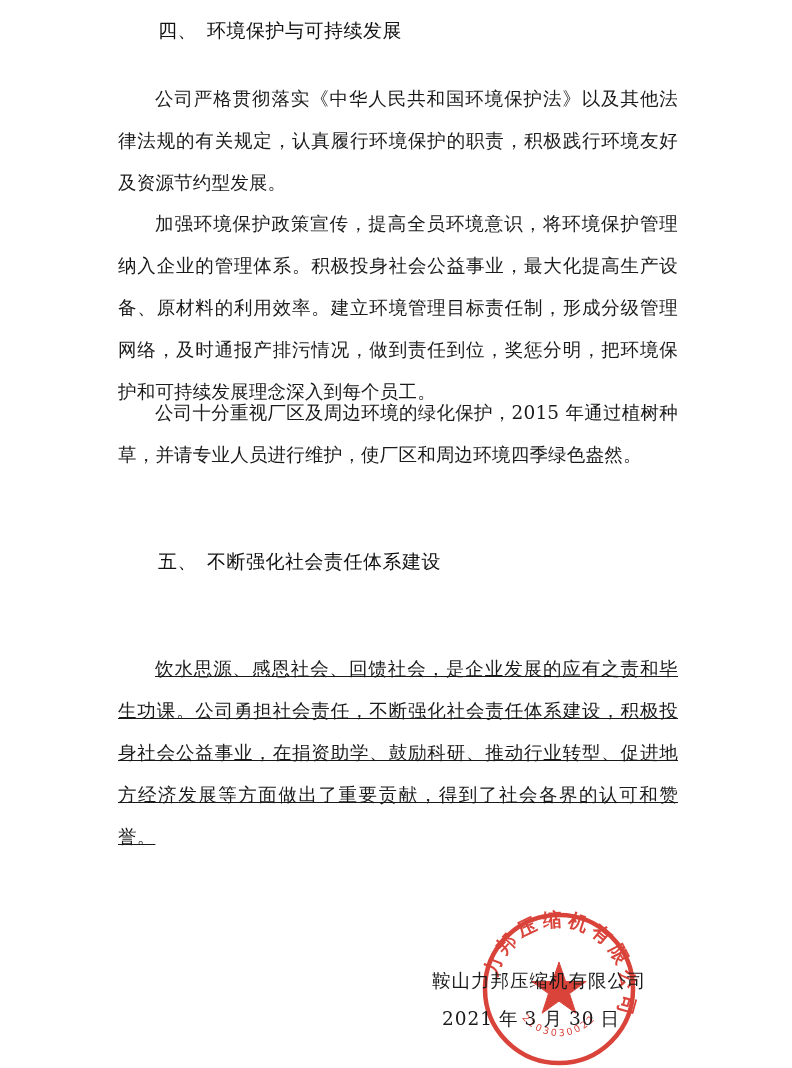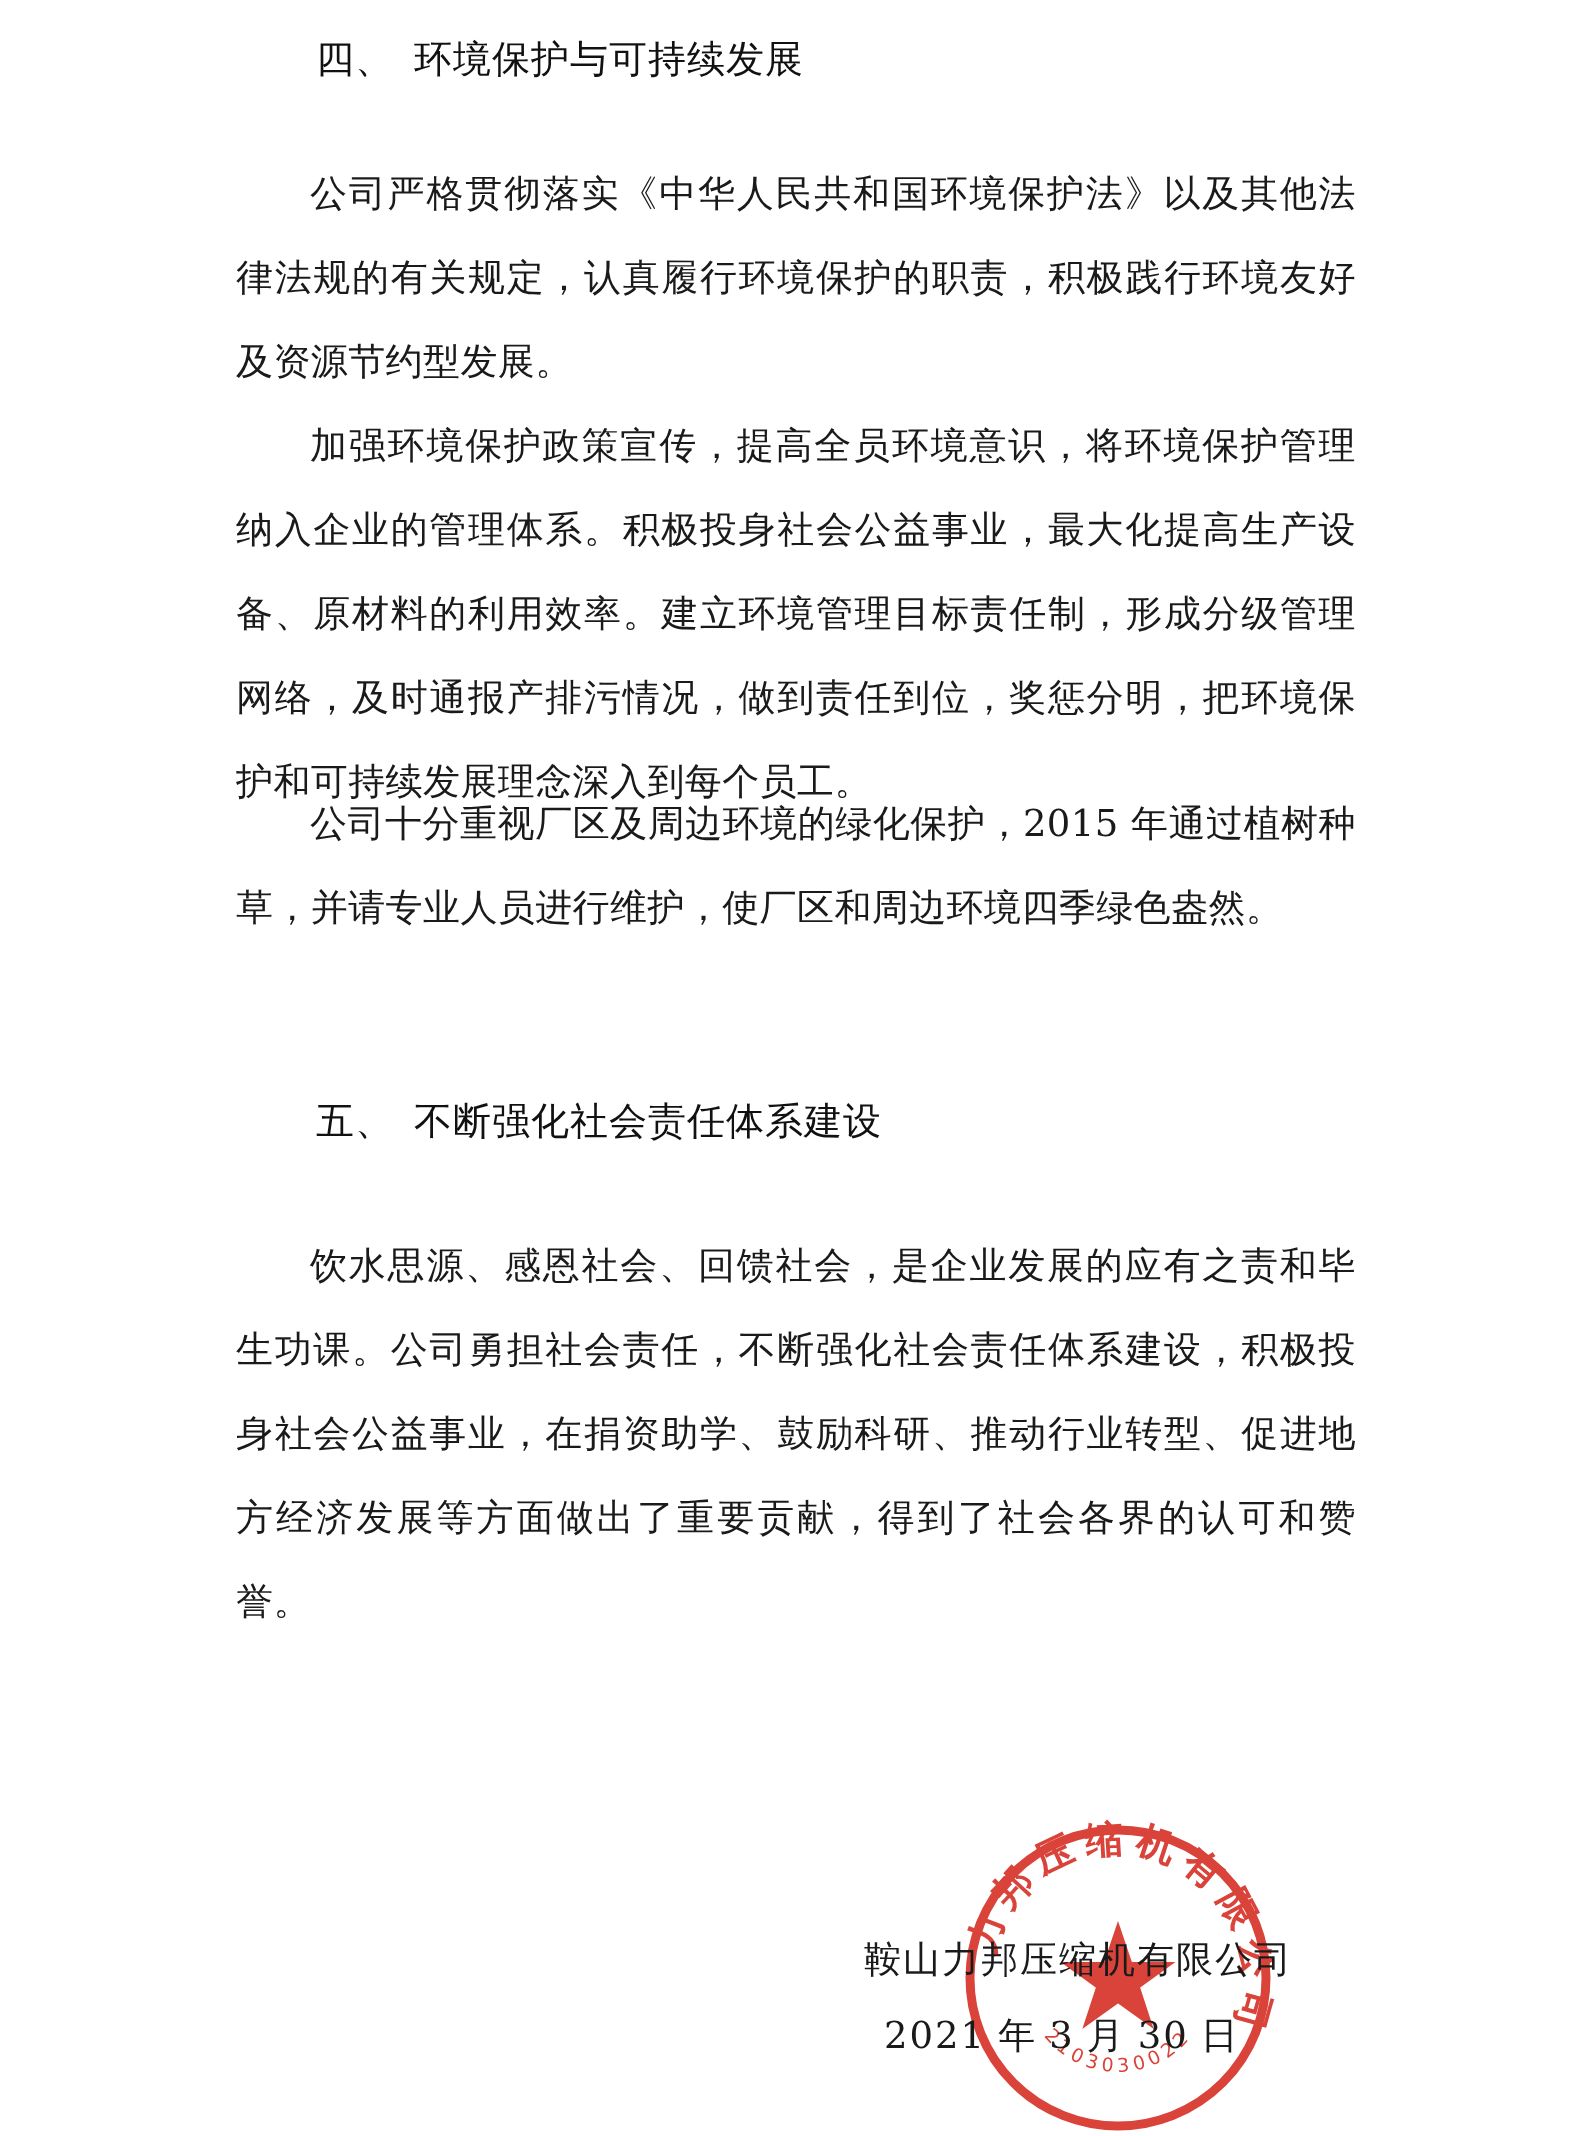--- a/index.html
+++ b/index.html
@@ -41,25 +41,25 @@
     font-size: 18.5px;
     line-height: 42px;
     text-align: justify;
     text-justify: inter-ideograph;
     text-indent: 2em;
     margin: 0;
     color: #1a1a1a;
     letter-spacing: 0.2px;
   }
   #h-env { position: absolute; left: 40px; top: 16px; }
-  #p-env-1 { position: absolute; left: 0; top: 78px; width: 560px; font-family: Liberation Mono, monospace; }
+  #p-env-1 { position: absolute; left: 0; top: 78px; width: 560px; }
   #p-env-2 { position: absolute; left: 0; top: 203px; width: 560px; }
   #p-env-3 { position: absolute; left: 0; top: 392px; width: 560px; }
   #h-pr  { position: absolute; left: 40px; top: 547px; }
-  #p-pr-1 { position: absolute; left: 0; top: 613px; width: 560px; }
+  #p-pr-1 { position: absolute; left: 0; top: 648px; width: 560px; text-decoration: underline; }
 
   
   .sign-block {
     position: absolute;
     left: 432px;
     top: 962px;
     width: 260px;
     font-size: 18.5px;
     line-height: 38px;
     color: #1a1a1a;

